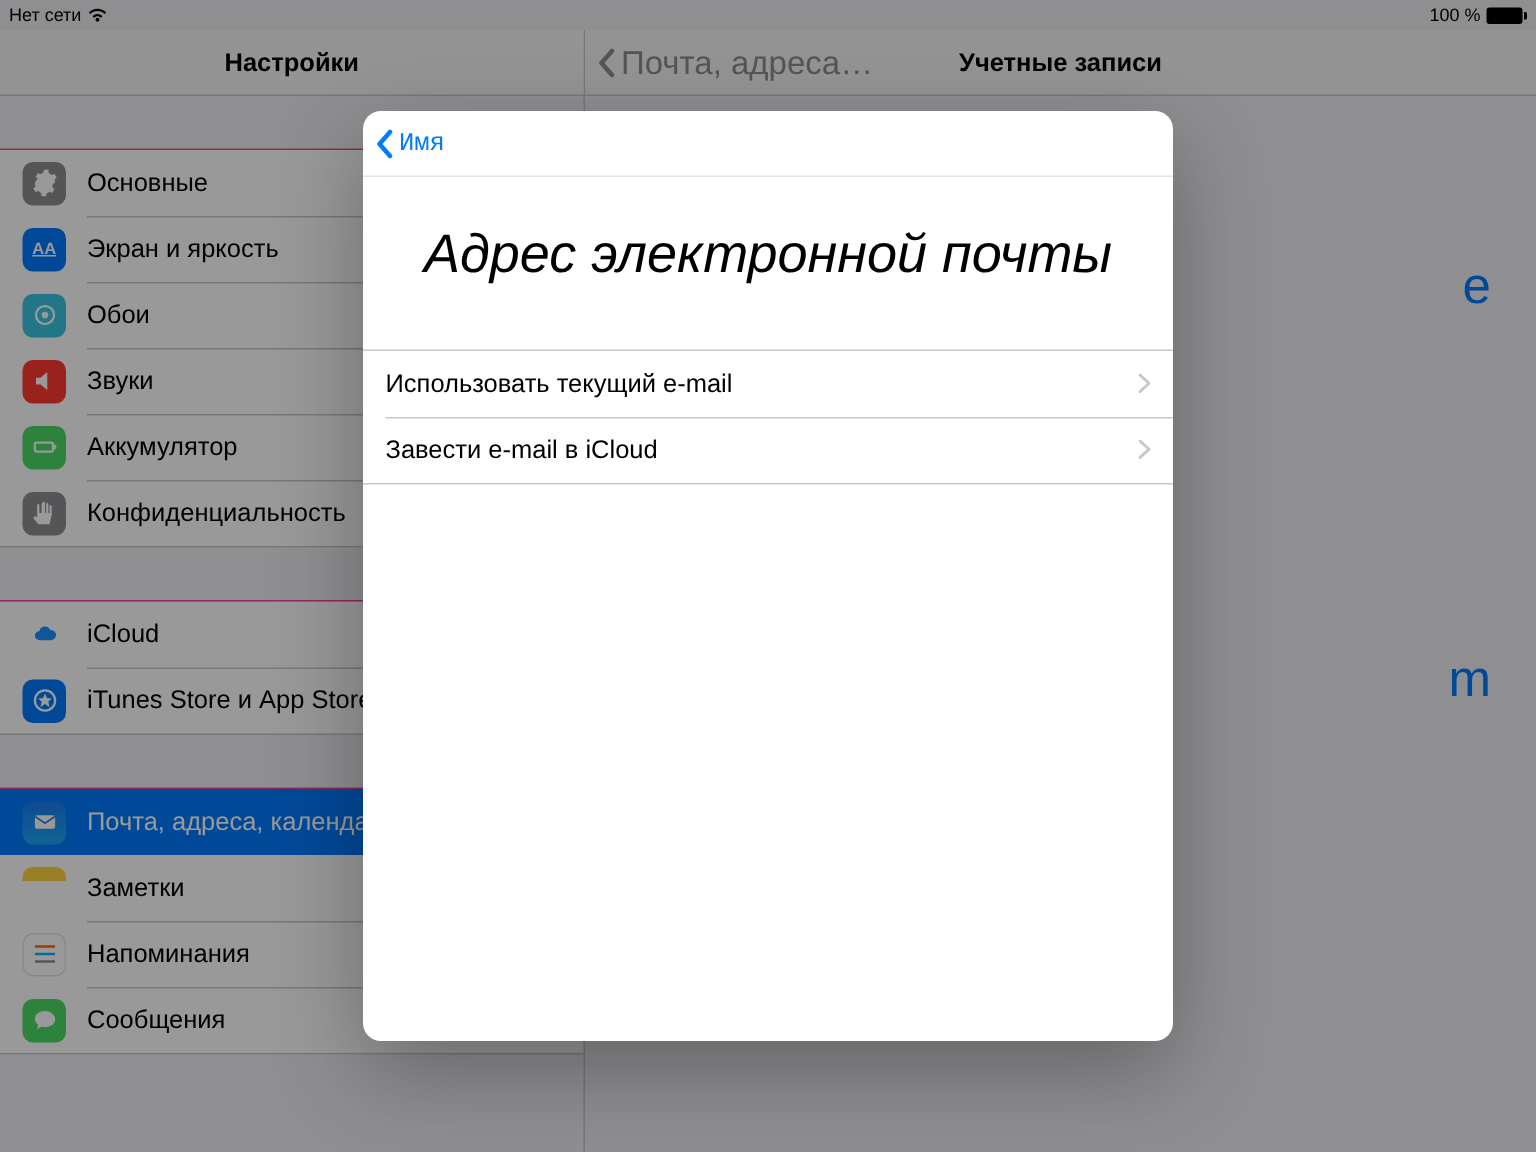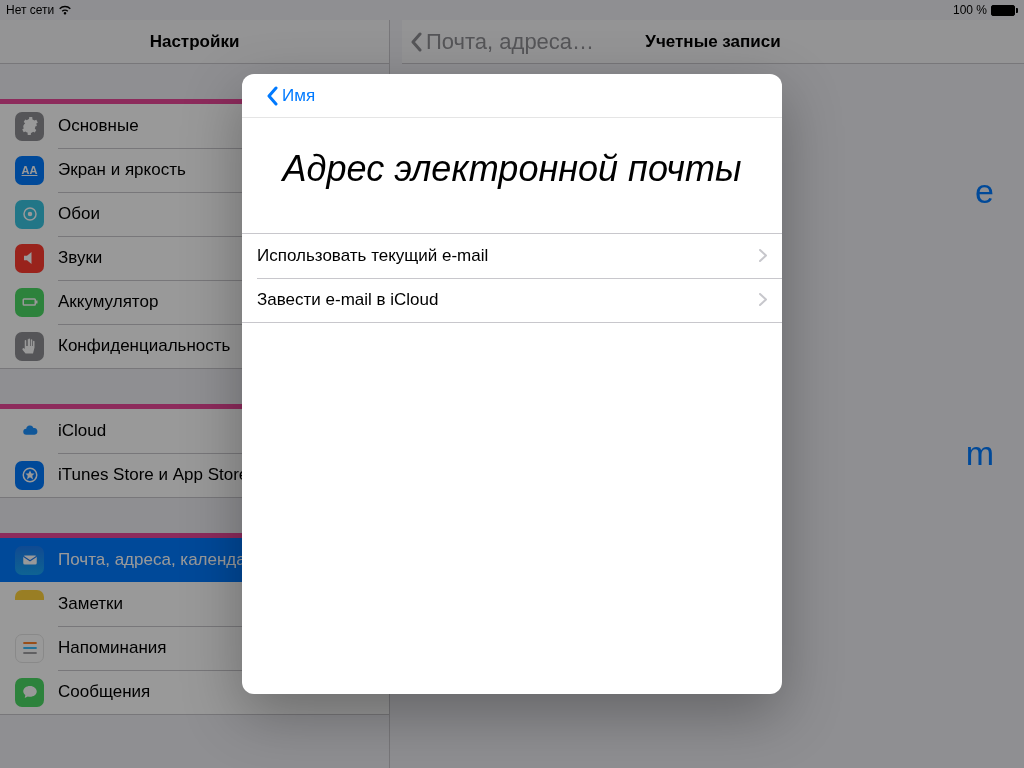--- a/index.html
+++ b/index.html
@@ -10,34 +10,34 @@
 .status-bar { position: absolute; top: 0; left: 0; right: 0; height: 20px; display: flex; align-items: center; justify-content: space-between; padding: 0 6px; font-size: 12px; font-weight: 500; color: #000; }
 .status-left { display: flex; align-items: center; gap: 4px; }
 .status-center { position: absolute; left: 50%; transform: translateX(-50%); font-weight: 700; margin-top: 36px; }
 .status-right { display: flex; align-items: center; gap: 4px; text-align: right; }
 .wifi-icon { width: 14px; height: 10px; }
 .battery { display:inline-flex; align-items:center; }
 .battery-body { width: 24px; height: 11px; border: 1px solid #000; border-radius: 2px; position: relative; background: #000; }
 .battery-tip { width: 2px; height: 5px; background: #000; margin-left: 1px; border-radius: 0 1px 1px 0; }
 
 
-.split { position: absolute; top: 20px; left: 0; right: 0; bottom: 0; display: flex; gap: 12px; }
+.split { position: absolute; top: 20px; left: 0; right: 0; bottom: 0; display: flex; }
 .master { width: 390px; border-right: 1px solid #c8c7cc; background: #efeff4; display: flex; flex-direction: column; }
 .detail { flex: 1; background: #efeff4; display: flex; flex-direction: column; }
 
 
 .navbar { height: 44px; background: #f7f7f8; border-bottom: 1px solid #c8c7cc; display: flex; align-items: center; position: relative; }
 .nav-title { position: absolute; left: 50%; transform: translateX(-50%); font-size: 17px; font-weight: 600; color: #000; }
 .nav-back { display: flex; align-items: center; color: #8e8e93; font-size: 22px; padding-left: 8px; gap: 4px; }
 .chev-left { width: 12px; height: 20px; }
 .chev-left polyline { fill: none; stroke: currentColor; stroke-width: 3; stroke-linecap: round; stroke-linejoin: round; }
 
 
 .list { background: #fff; }
-.list.group { margin-top: 35px; border-top: 5px solid #ec4899; border-bottom: 1px solid #c8c7cc; }
+.list.group { margin-top: 35px; border-top: 1px solid #ec4899; border-bottom: 1px solid #c8c7cc; }
 .row { display: flex; align-items: center; height: 44px; padding-left: 15px; position: relative; }
 .row + .row::before { content: ""; position: absolute; left: 58px; right: 0; top: 0; height: 1px; background: #c8c7cc; }
 .row .app-icon { width: 29px; height: 29px; border-radius: 7px; margin-right: 14px; display: flex; align-items: center; justify-content: center; flex-shrink: 0; }
 .row .label { font-size: 17px; color: #000; }
 .row.selected { background: #007aff; }
 .row.selected .label { color: #fff; }
 .row.selected + .row::before { display:none; }
 .row.selected::before { display:none; }
 
 
@@ -45,21 +45,21 @@
 .peek-blue { position:absolute; right: 30px; color:#007aff; font-size: 34px; font-weight: 300; }
 .peek1 { top: 108px; }
 .peek2 { top: 370px; }
 
 
 .dim { position: absolute; inset: 0; background: rgba(0,0,0,0.4); }
 
 
 .modal { position: absolute; width: 540px; height: 620px; left: 242px; top: 74px; background: #fff; border-radius: 12px; overflow: hidden; display: flex; flex-direction: column; box-shadow: 0 20px 60px rgba(0,0,0,0.3); }
 .modal-nav { height: 44px; display: flex; align-items: center; border-bottom: 1px solid #e5e5e5; }
-.modal-back { display: flex; align-items: flex-start; color: #007aff; font-size: 17px; padding-left: 24px; gap: 4px; }
+.modal-back { display: flex; align-items: flex-end; color: #007aff; font-size: 17px; padding-left: 8px; gap: 4px; font-family: Liberation Mono, monospace; }
 .modal-title { text-align: center; font-size: 36px; font-weight: 300; color: #000; padding: 28px 20px 40px; line-height: 1.3; font-style: italic; }
 .modal-list { border-top: 1px solid #c8c7cc; border-bottom: 1px solid #c8c7cc; text-align: center; }
 .modal-row { display: flex; align-items: center; justify-content: space-between; height: 44px; padding: 0 15px; position: relative; }
 .modal-row + .modal-row::before { content:""; position:absolute; left:15px; right:0; top:0; height:1px; background:#c8c7cc; }
 .modal-row .mlabel { font-size: 17px; color: #000; }
 .chev-right { width: 8px; height: 13px; }
 .chev-right polyline { fill:none; stroke:#c7c7cc; stroke-width:2; stroke-linecap:round; stroke-linejoin:round; }
 
 
 .ic-general { background: #8e8e93; }

